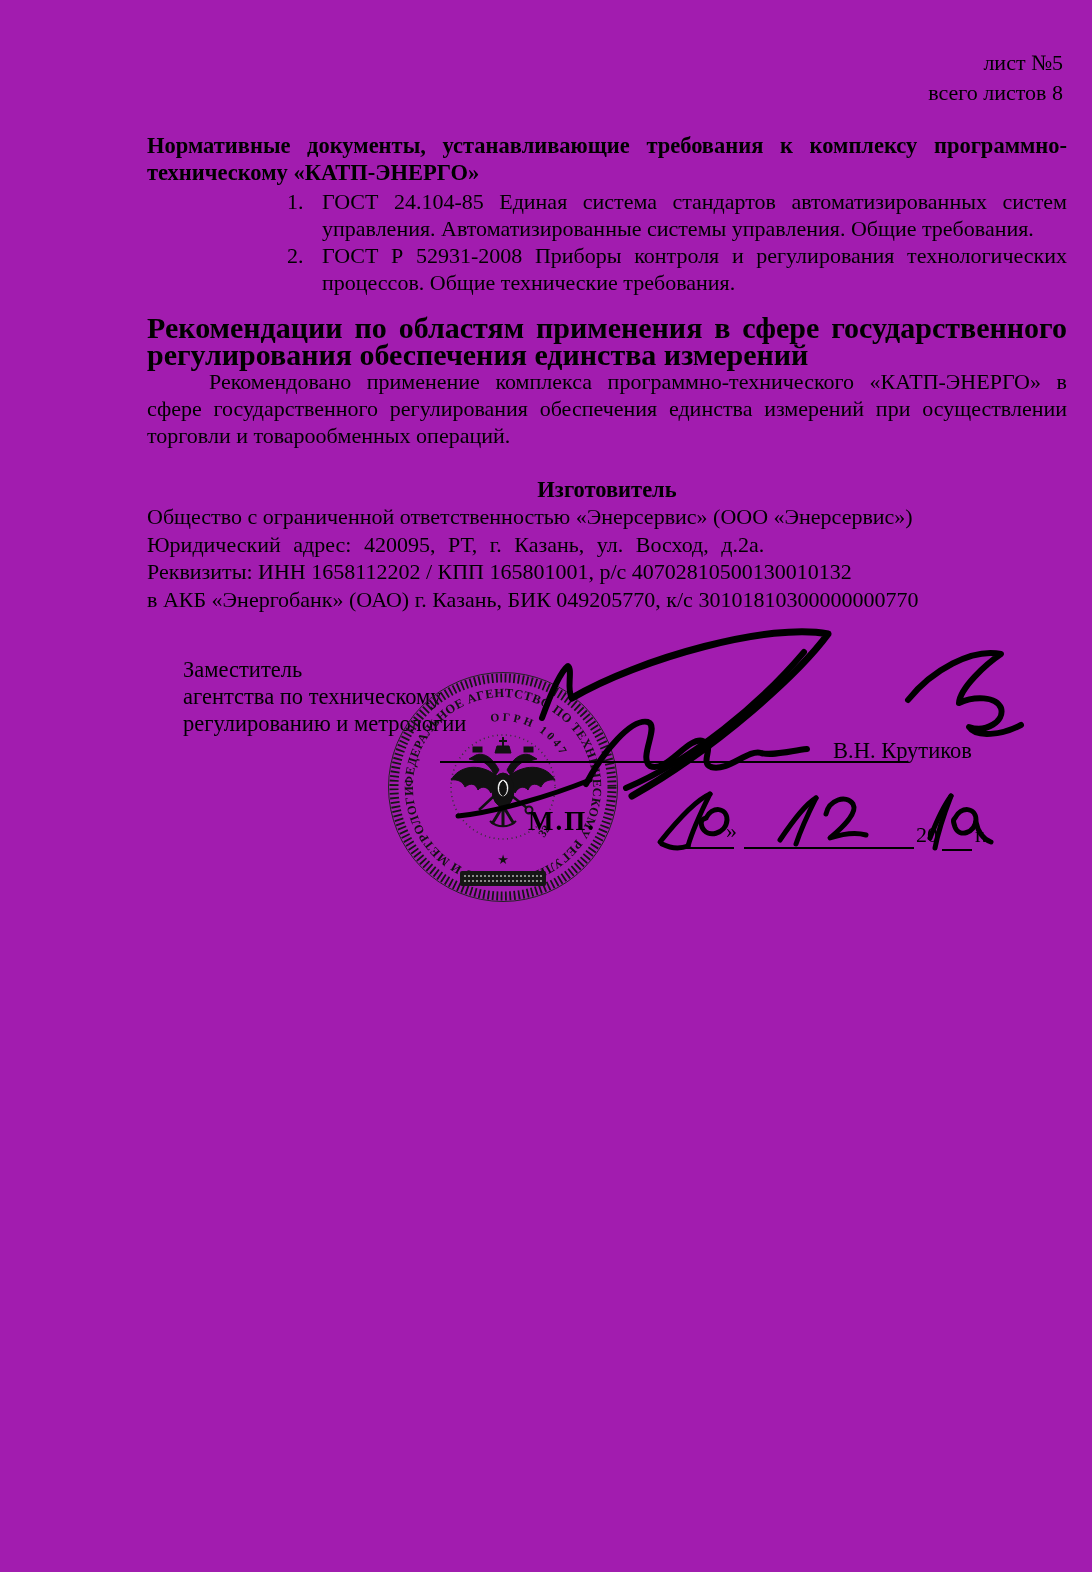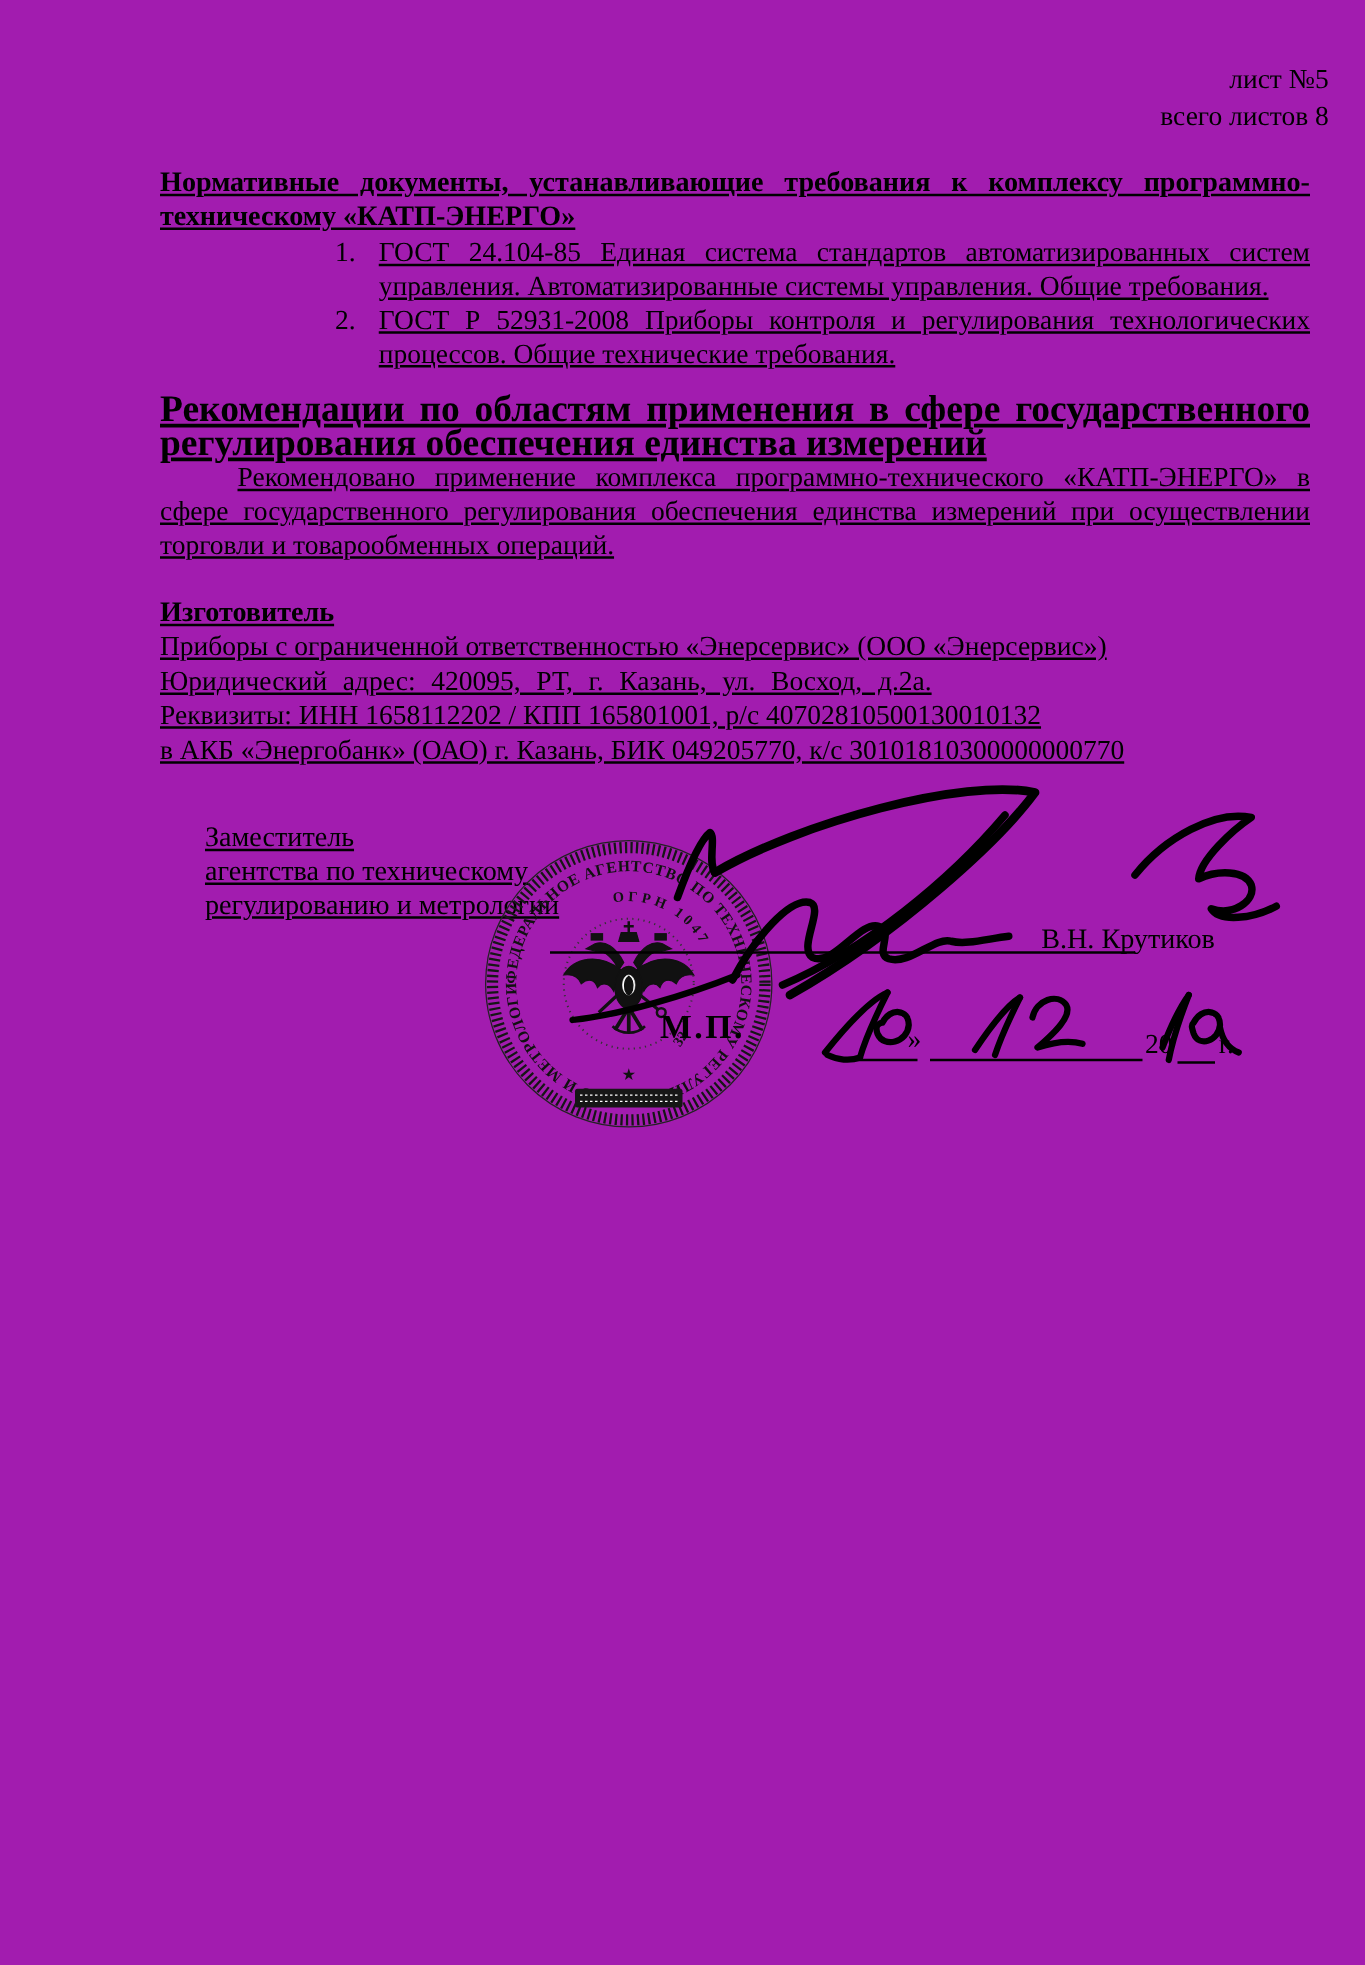--- a/index.html
+++ b/index.html
@@ -8,21 +8,21 @@
     width:1092px;height:1572px;
     background:#a21caf;
     font-family:"Liberation Serif", serif;
     color:#000;
     overflow:hidden;
   }
   .sheetinfo{
     position:absolute; top:48px; right:29px;
     text-align:right; font-size:22px; line-height:30px;
   }
-  .content{ position:absolute; left:128px; width:920px;text-decoration:underline; }
+  .content{ position:absolute; left:147px; width:920px; }
   .just{ text-align:justify; }
   .h1{ top:132px; font-size:22.5px; line-height:27px; font-weight:bold; }
   .list{ top:188px; font-size:22px; line-height:27px; }
   .li{ position:relative; padding-left:175px; margin:0 0 0 0; }
   .li .num{ position:absolute; left:140px; top:0; }
   .li .txt{ text-align:justify; }
   .h2{ top:314px; font-size:30px; line-height:27px; font-weight:bold; }
   .para{ top:368px; font-size:22px; line-height:27px; text-indent:62px; }
   .h3{ top:476px; font-size:22.5px; line-height:27px; font-weight:bold; }
   .mfr{ top:503px; font-size:22px; line-height:27.5px; }
@@ -63,23 +63,23 @@
     </div>
     <div class="li">
       <span class="num">2.</span>
       <div class="txt">ГОСТ Р 52931-2008 Приборы контроля и регулирования технологических процессов. Общие технические требования.</div>
     </div>
   </div>
 
   <div class="content h2 just" style="position:absolute;">Рекомендации по областям применения в сфере государственного регулирования обеспечения единства измерений</div>
   <div class="content para just" style="position:absolute;">Рекомендовано применение комплекса программно-технического «КАТП-ЭНЕРГО» в сфере государственного регулирования обеспечения единства измерений при осуществлении торговли и товарообменных операций.</div>
 
-  <div class="content h3" style="position:absolute;">Изготовитель</div>
+  <div class="content h3" style="position:absolute;text-align:center;">Изготовитель</div>
   <div class="content mfr" style="position:absolute;">
-    <div>Приборы с ограниченной ответственностью «Энерсервис» (ООО «Энерсервис»)</div>
+    <div>Общество с ограниченной ответственностью «Энерсервис» (ООО «Энерсервис»)</div>
     <div class="wide">Юридический адрес: 420095, РТ, г. Казань, ул. Восход, д.2а.</div>
     <div>Реквизиты:  ИНН 1658112202 / КПП 165801001, р/с 40702810500130010132</div>
     <div>в АКБ «Энергобанк» (ОАО) г. Казань, БИК 049205770, к/с 30101810300000000770</div>
   </div>
 
   <div class="content sigblock" style="position:absolute;">
     <div>Заместитель</div>
     <div>агентства по техническому</div>
     <div>регулированию и метрологии</div>
   </div>

